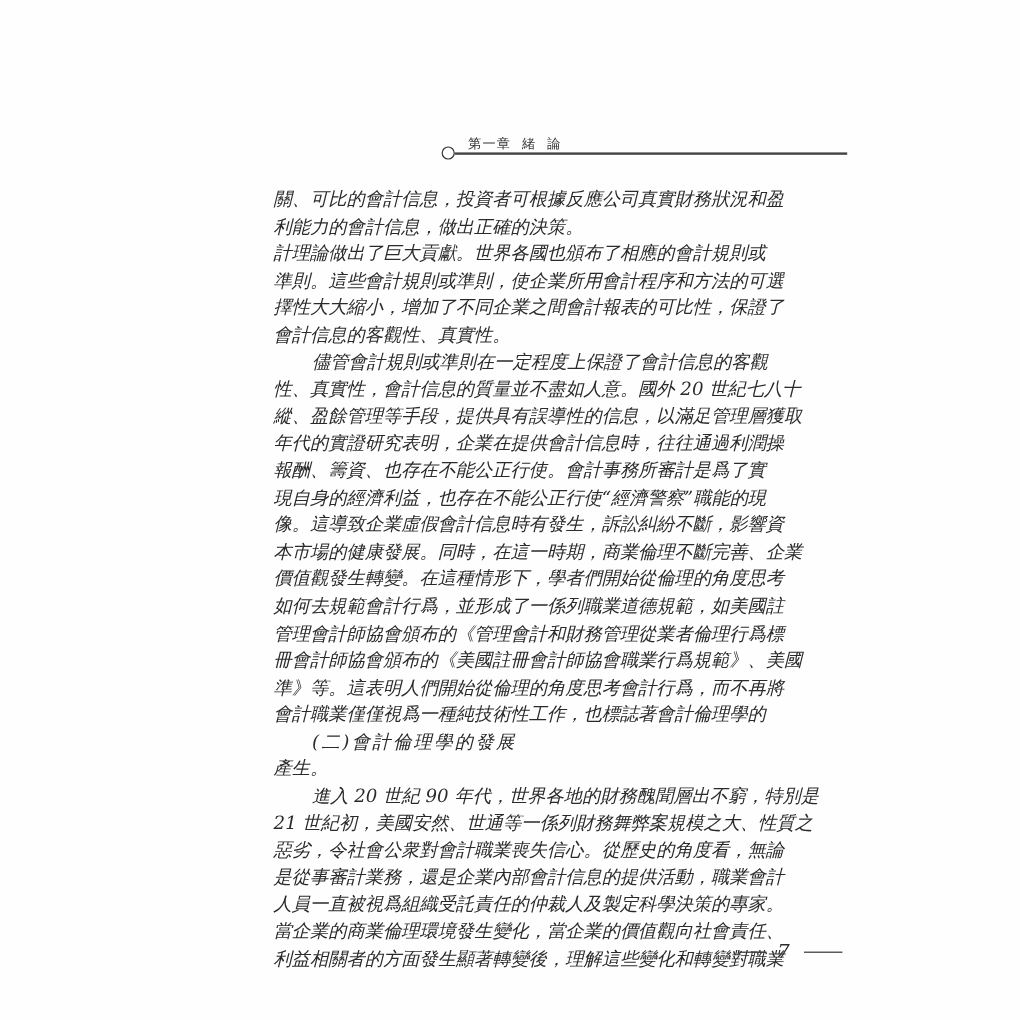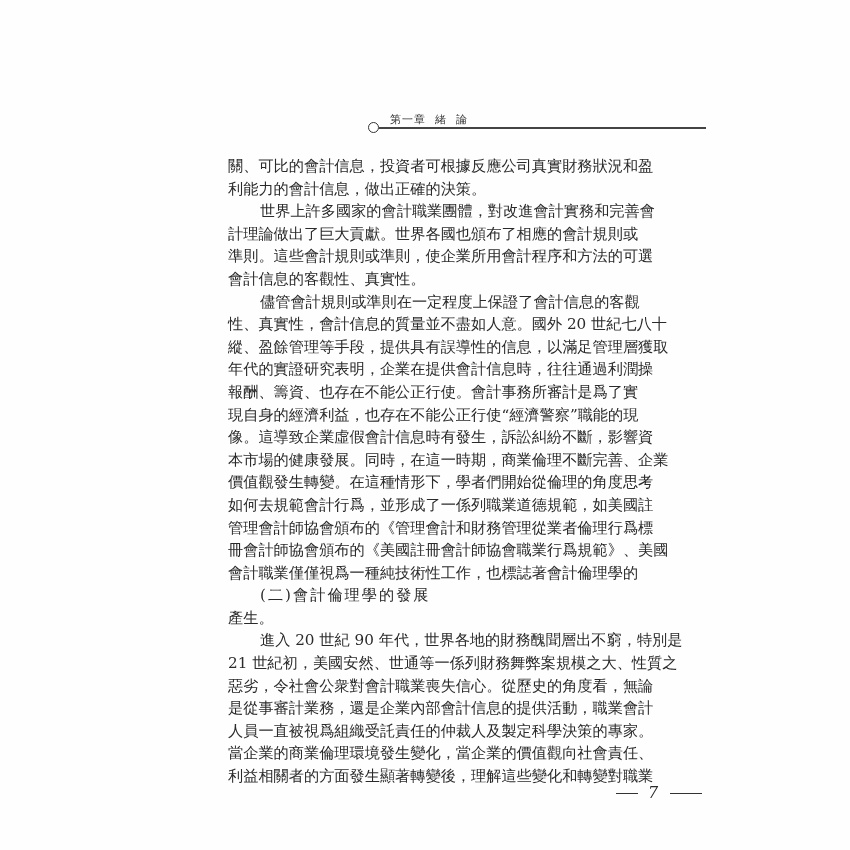--- a/index.html
+++ b/index.html
@@ -5,21 +5,21 @@
   html, body { margin: 0; padding: 0; background: #ffffff; }
   body { width: 850px; height: 850px; position: relative; overflow: hidden;
          font-family: "DejaVu Serif", "Liberation Serif", serif; color: #2a2a2a; }
   .page { position: absolute; left: 0; top: 0; width: 850px; height: 850px; background: #fefefe; }
   .header { position: absolute; left: 368px; top: 112px; width: 338px; height: 22px; }
   .header .circle { position: absolute; left: 0; top: 10px; width: 9px; height: 9px;
                     border: 1.5px solid #333; border-radius: 50%; background: #fff; }
   .header .rule { position: absolute; left: 11px; top: 15px; right: 0; height: 1.5px; background: #444; }
   .header .title { position: absolute; left: 22px; top: 0px; font-size: 11px; color: #333; letter-spacing: 1px; white-space: pre; }
   .body-text { position: absolute; left: 228px; top: 155px; width: 408px; font-size: 15.2px; line-height: 22.6px; }
-  .line { white-space: nowrap; height: 22.6px; text-align: justify; text-align-last: justify; }
+  .line { white-space: nowrap; height: 22.6px; text-align: justify; text-align-last: justify; font-style: italic; }
   .line.last { text-align-last: left; }
   .indent { padding-left: 32px; }
   .subhead { padding-left: 32px; text-align-last: left; letter-spacing: 2px; }
   .footer { position: absolute; left: 612px; top: 783px; width: 100px; height: 20px; }
   .footer .dash { position: absolute; top: 10px; height: 1px; background: #333; }
   .footer .d1 { left: 4px; width: 22px; }
   .footer .d2 { left: 58px; width: 32px; }
   .footer .num { position: absolute; left: 36px; top: 0; font-size: 16px; font-style: italic; }
 </style>
 </head>
@@ -29,36 +29,37 @@
 
   <div class="header">
     <div class="circle"></div>
     <div class="rule"></div>
     <div class="title">第一章  緒  論</div>
   </div>
 
   <div class="body-text">
     <div class="line">關、可比的會計信息，投資者可根據反應公司真實財務狀況和盈</div>
     <div class="line last">利能力的會計信息，做出正確的決策。</div>
-    <div class="line indent">世界上許多國家的會計職業團體，對改進會計實務和完善會</div>
     <div class="line">計理論做出了巨大貢獻。世界各國也頒布了相應的會計規則或</div>
     <div class="line">準則。這些會計規則或準則，使企業所用會計程序和方法的可選</div>
+    <div class="line">擇性大大縮小，增加了不同企業之間會計報表的可比性，保證了</div>
     <div class="line last">會計信息的客觀性、真實性。</div>
     <div class="line indent">儘管會計規則或準則在一定程度上保證了會計信息的客觀</div>
     <div class="line">性、真實性，會計信息的質量並不盡如人意。國外 20 世紀七八十</div>
     <div class="line">縱、盈餘管理等手段，提供具有誤導性的信息，以滿足管理層獲取</div>
     <div class="line">年代的實證研究表明，企業在提供會計信息時，往往通過利潤操</div>
     <div class="line">報酬、籌資、也存在不能公正行使。會計事務所審計是爲了實</div>
     <div class="line">現自身的經濟利益，也存在不能公正行使“經濟警察”職能的現</div>
     <div class="line">像。這導致企業虛假會計信息時有發生，訴訟糾紛不斷，影響資</div>
     <div class="line">本市場的健康發展。同時，在這一時期，商業倫理不斷完善、企業</div>
     <div class="line">價值觀發生轉變。在這種情形下，學者們開始從倫理的角度思考</div>
     <div class="line">如何去規範會計行爲，並形成了一係列職業道德規範，如美國註</div>
     <div class="line">管理會計師協會頒布的《管理會計和財務管理從業者倫理行爲標</div>
     <div class="line">冊會計師協會頒布的《美國註冊會計師協會職業行爲規範》、美國</div>
+    <div class="line">準》等。這表明人們開始從倫理的角度思考會計行爲，而不再將</div>
     <div class="line">會計職業僅僅視爲一種純技術性工作，也標誌著會計倫理學的</div>
     <div class="line subhead">(二)會計倫理學的發展</div>
     <div class="line last">產生。</div>
     <div class="line indent">進入 20 世紀 90 年代，世界各地的財務醜聞層出不窮，特別是</div>
     <div class="line">21 世紀初，美國安然、世通等一係列財務舞弊案規模之大、性質之</div>
     <div class="line">惡劣，令社會公衆對會計職業喪失信心。從歷史的角度看，無論</div>
     <div class="line">是從事審計業務，還是企業內部會計信息的提供活動，職業會計</div>
     <div class="line">人員一直被視爲組織受託責任的仲裁人及製定科學決策的專家。</div>
     <div class="line">當企業的商業倫理環境發生變化，當企業的價值觀向社會責任、</div>
     <div class="line">利益相關者的方面發生顯著轉變後，理解這些變化和轉變對職業</div>

